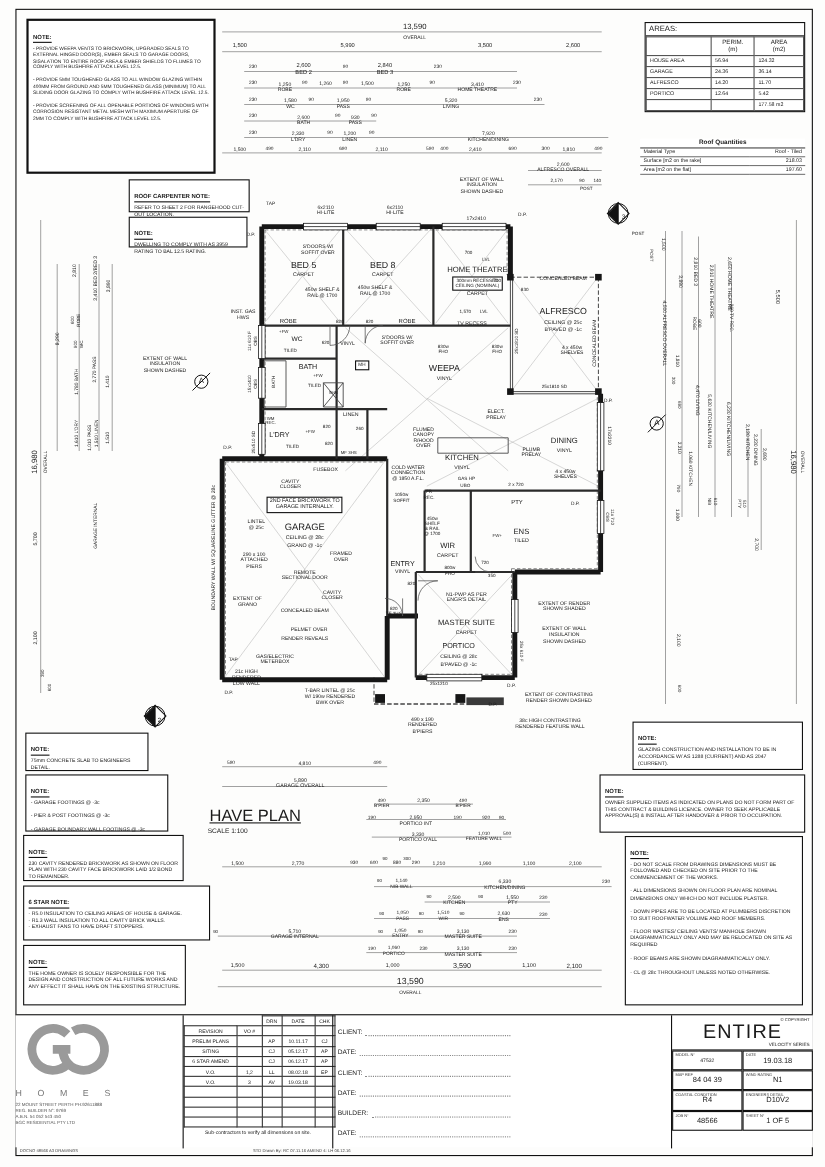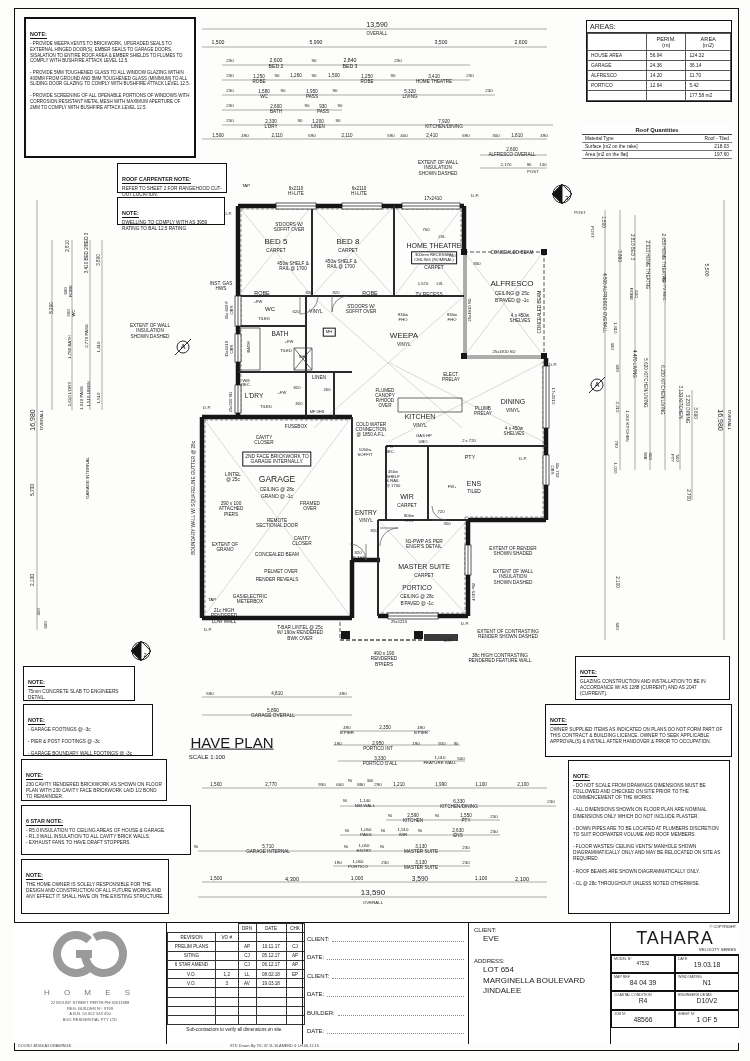--- a/index.html
+++ b/index.html
@@ -19,21 +19,21 @@
   #areas table,#roofq table{border-collapse:collapse;width:100%;}
   #areas td,#areas th{border:0.6px solid #555;font-size:4.8px;padding:2px 3px;font-weight:normal;text-align:left;}
   #areas th{text-align:center;font-size:5.6px;}
   #roofq{position:absolute;left:582px;top:126px;width:150px;background:#fff;}
   #roofq .rq-title{font-size:5.8px;font-weight:bold;text-align:center;border-bottom:0.7px solid #444;padding:1px;}
   #roofq td{border-bottom:0.5px solid #777;font-size:4.8px;padding:1px 3px;}
   #roofq td:last-child{text-align:right;}
   
   #strip{position:absolute;left:14px;top:922px;width:725px;height:121px;border-top:1.6px solid #111;box-sizing:border-box;background:#fff;}
   .col{position:absolute;top:0;height:121px;border-left:1px solid #111;box-sizing:border-box;}
-  #c-logo{left:0;width:152px;border-left:none;text-align:center;}
+  #c-logo{left:0;width:152px;border-left:none;}
   #c-rev{left:152px;width:136px;}
   #c-sig{left:288px;width:166px;}
   #c-cli{left:454px;width:142px;}
   #c-pro{left:596px;width:129px;}
   #rev-table{border-collapse:collapse;width:100%;table-layout:fixed;}
   #rev-table td,#rev-table th{border:0.6px solid #333;font-size:4.6px;height:8.2px;padding:0 1px;text-align:center;font-weight:normal;overflow:hidden;white-space:nowrap;}
   .sub-note{font-size:4.6px;text-align:center;padding-top:2px;}
   .sig-row{display:flex;align-items:flex-end;height:18.5px;padding:0 4px;box-sizing:border-box;}
   .sig-row .sl{font-size:6px;margin-right:3px;}
   .sig-row .dots{flex:1;border-bottom:1px dotted #888;height:8px;}
@@ -791,32 +791,24 @@
             <span class="sl">BUILDER:</span>
             <span class="dots"></span>
           </div>
           <div class="sig-row">
             <span class="sl">DATE:</span>
             <span class="dots"></span>
           </div>
         </div>
     </div>
 
-    <div id="c-cli" class="col">
-      <div class="cl-label">CLIENT:</div>
-      <div class="cl-value">EVE</div>
-      <div class="cl-label" style="margin-top:13px;">ADDRESS:</div>
-      <div class="cl-value">LOT 654</div>
-      <div class="cl-value">MARGINELLA BOULEVARD</div>
-      <div class="cl-value">JINDALEE</div>
-    </div>
 
     <div id="c-pro" class="col">
       <div id="pro-copy">© COPYRIGHT</div>
-      <div id="pro-name">TAHARA</div>
+      <div id="pro-name">ENTIRE</div>
       <div id="pro-series">VELOCITY SERIES</div>
       <div id="product-grid">
           <div class="pf">
             <div class="pk">MODEL N°</div>
             <div class="pv small">47532</div>
           </div>
           <div class="pf">
             <div class="pk">DATE</div>
             <div class="pv">19.03.18</div>
           </div>

